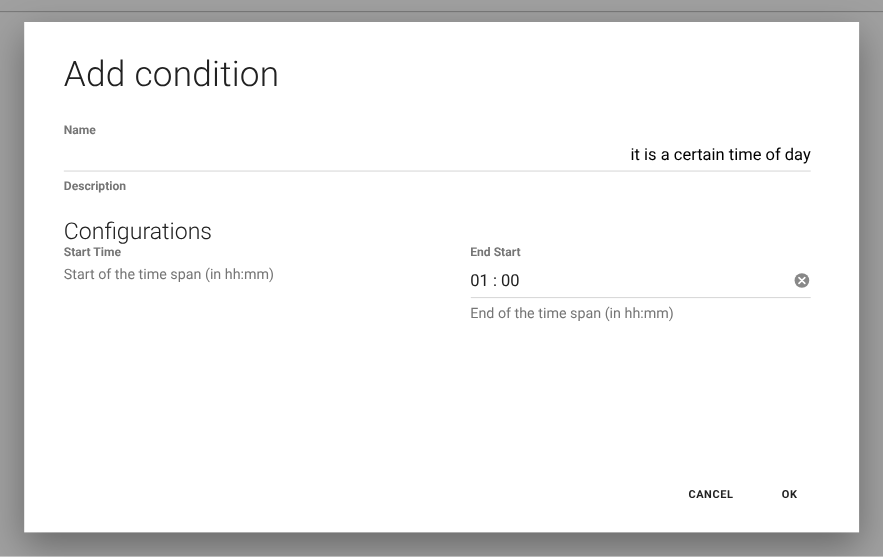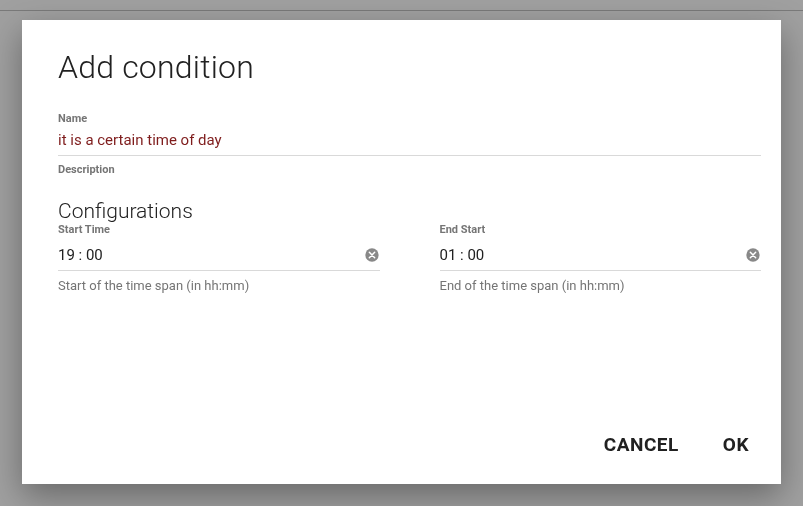--- a/index.html
+++ b/index.html
@@ -24,21 +24,21 @@
       background: #7a7a7a;
     }
     .modal {
       position: absolute;
       top: 20px;
       left: 22px;
       right: 22px;
       bottom: 22px;
       background: #fff;
       box-shadow: 0 12px 32px rgba(0,0,0,0.35);
-      padding: 28px 20px 20px 36px;
+      padding: 28px 44px 20px 36px;
       display: flex;
       flex-direction: column;
     }
     .dialog-title {
       font-size: 32px;
       font-weight: 300;
       color: #212121;
       margin-bottom: 26px;
       letter-spacing: 0.2px;
     }
@@ -46,23 +46,24 @@
       margin-bottom: 7px;
     }
     .field-label {
       font-size: 11px;
       font-weight: 700;
       color: #757575;
       margin-bottom: 6px;
     }
     .text-value {
       font-size: 15px;
-      color: #7f1d1d;
+      color: #000000;
       padding-bottom: 6px;
       border-bottom: 1px solid #d9d9d9;
+      text-align: right;
     }
     .section-title {
       font-size: 21px;
       font-weight: 300;
       color: #212121;
       margin-top: 10px;
       margin-bottom: 0;
     }
     .config-row {
       display: flex;
@@ -109,21 +110,21 @@
       display: flex;
       justify-content: flex-end;
       gap: 32px;
       padding-top: 20px;
       padding-right: 6px;
     }
     .btn {
       border: none;
       background: none;
       font-family: inherit;
-      font-size: 19px;
+      font-size: 10px;
       font-weight: 700;
       color: #212121;
       letter-spacing: 0.5px;
       cursor: pointer;
       padding: 8px 6px;
     }
   </style>
 </head>
 <body>
 
@@ -140,29 +141,20 @@
   <div class="field-group">
     <div class="field-label">Description</div>
   </div>
 
   <h2 class="section-title">Configurations</h2>
 
   <div class="config-row">
 
     <div class="config-col">
       <div class="field-label">Start Time</div>
-      <div class="time-input-wrap">
-        <input type="text" class="time-input" value="19 : 00" style="">
-        <span class="clear-icon">
-          <svg viewBox="0 0 24 24">
-              <circle cx="12" cy="12" r="10" fill="#888"></circle>
-              <path d="M8 8 L16 16 M16 8 L8 16" stroke="#fff" stroke-width="2.2" stroke-linecap="round"></path>
-            </svg>
-        </span>
-      </div>
       <div class="helper-text">Start of the time span (in hh:mm)</div>
     </div>
 
     <div class="config-col">
       <div class="field-label">End Start</div>
       <div class="time-input-wrap">
         <input type="text" class="time-input" value="01 : 00" style="">
         <span class="clear-icon">
           <svg viewBox="0 0 24 24">
               <circle cx="12" cy="12" r="10" fill="#888"></circle>

